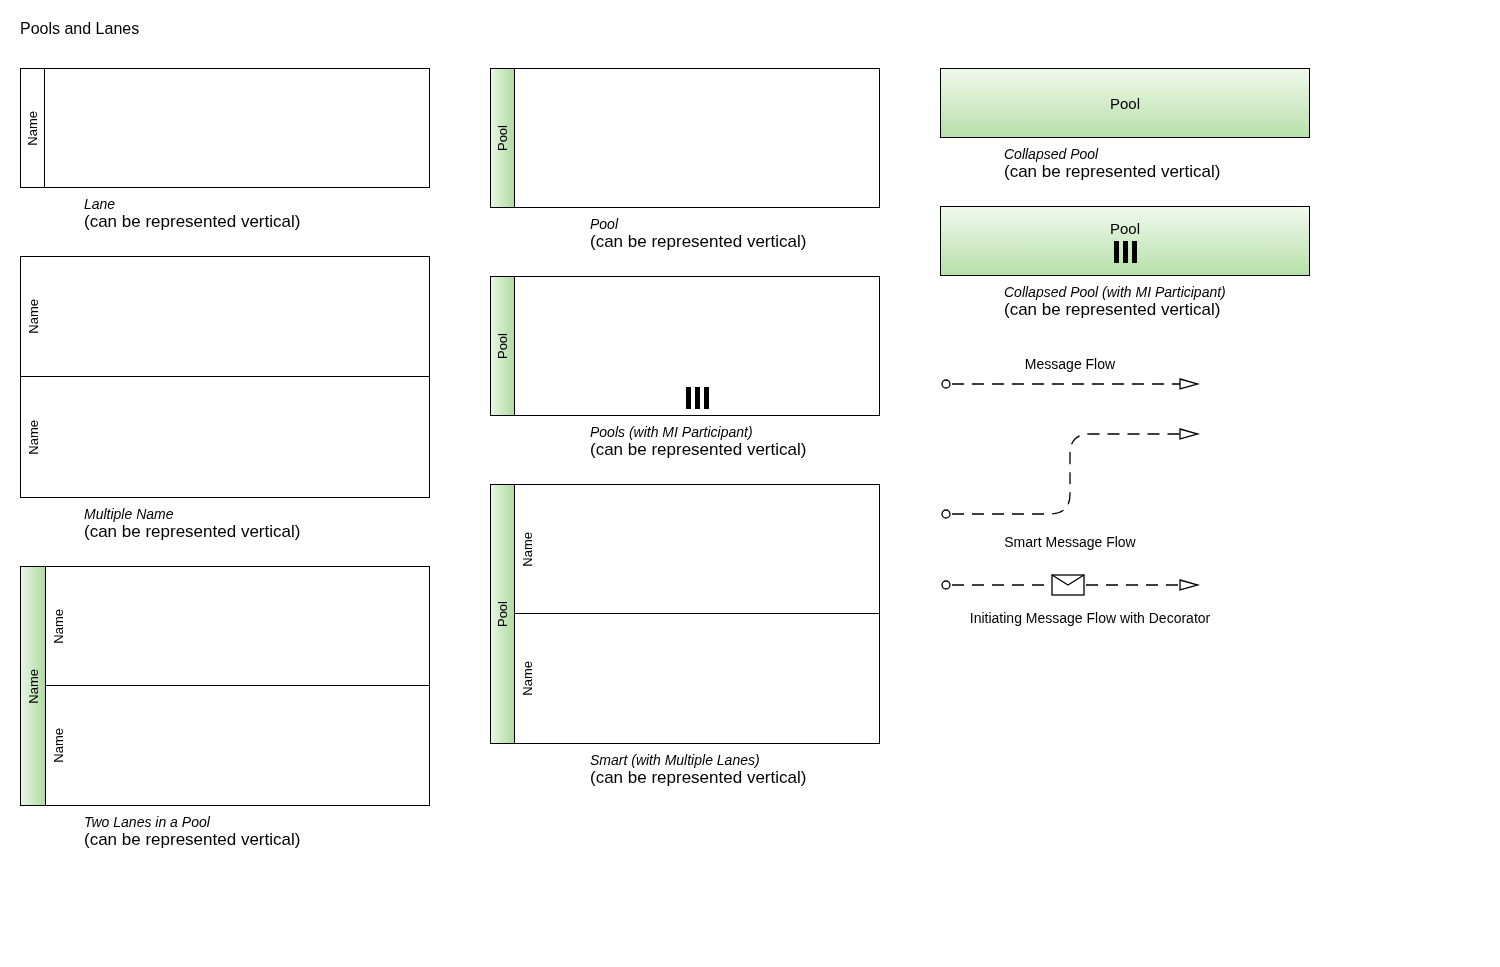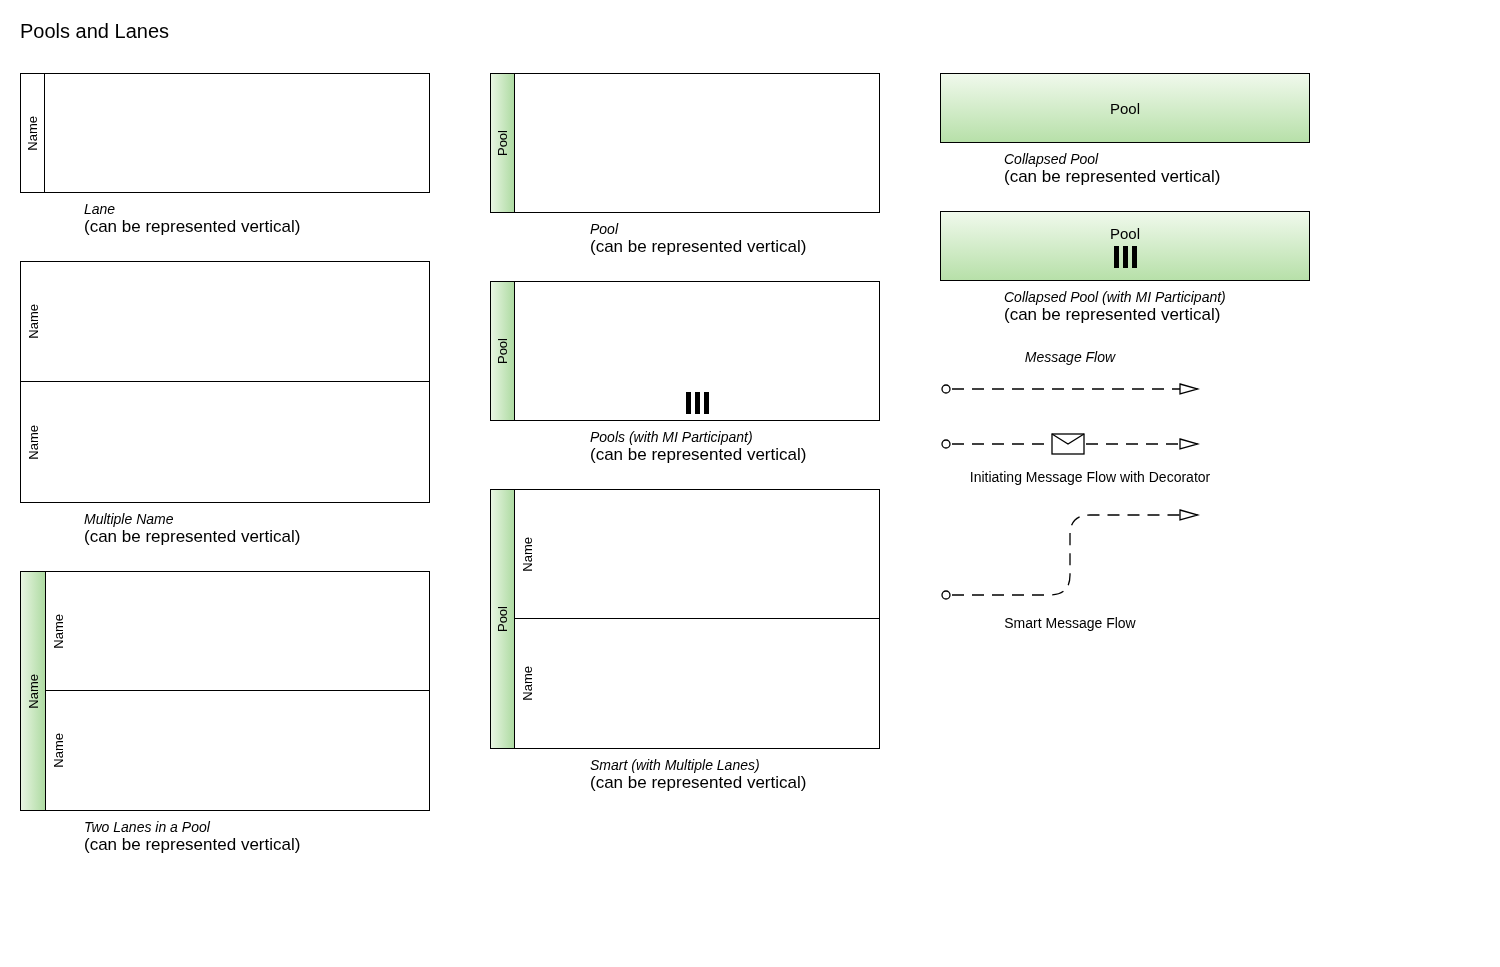--- a/index.html
+++ b/index.html
@@ -5,21 +5,21 @@
   * { box-sizing: border-box; }
   body {
     font-family: Arial, Helvetica, sans-serif;
     background: #fff;
     margin: 0;
     padding: 20px;
     width: 1500px;
     color: #000;
   }
   .page-title {
-    font-size: 20px;
+    font-size: 16px;
     margin-bottom: 30px;
     margin-left: 0;
   }
   .columns {
     display: flex;
     gap: 50px;
     align-items: flex-start;
   }
   .col { display: flex; flex-direction: column; justify-content: flex-end; }
   .col1 { width: 420px; }
@@ -151,22 +151,21 @@
   .flow-label {
     text-align:center;
     font-size:14px;
     margin-top:6px;
   }
   .flow-label-over {
     text-align:center;
     font-size:14px;
     margin-bottom:-6px;
     position:relative;
-    top: 0;
-    font-style: italic;
+    top: 12px;
   }
 </style>
 </head>
 <body>
 
 <div class="page-title">Pools and Lanes</div>
 
 <div class="columns">
 
   <div class="col col1">
@@ -317,43 +316,43 @@
 
     <div>
       <div class="flow-label-over" style="text-align:center; width:260px;">Message Flow</div>
       <div class="flow-row">
         <svg width="260" height="20">
           <circle cx="6" cy="10" r="4" fill="none" stroke="#000" stroke-width="1.3"></circle>
           <line x1="12" y1="10" x2="240" y2="10" stroke="#000" stroke-width="1.3" stroke-dasharray="12 8"></line>
           <polygon points="240,5 258,10 240,15" fill="none" stroke="#000" stroke-width="1.3"></polygon>
         </svg>
       </div>
+    </div>
+
+    <div>
+      <div class="flow-row">
+        <svg width="260" height="100">
+          <circle cx="6" cy="90" r="4" fill="none" stroke="#000" stroke-width="1.3"></circle>
+          <path d="M 12 90 L 110 90 Q 130 90 130 70 L 130 30 Q 130 10 150 10 L 240 10" fill="none" stroke="#000" stroke-width="1.3" stroke-dasharray="12 8"></path>
+          <polygon points="240,5 258,10 240,15" fill="none" stroke="#000" stroke-width="1.3"></polygon>
+        </svg>
+      </div>
+      <div class="flow-label" style="width:260px;">Smart Message Flow</div>
     </div>
 
     <div>
       <div class="flow-row">
         <svg width="260" height="30">
           <circle cx="6" cy="15" r="4" fill="none" stroke="#000" stroke-width="1.3"></circle>
           <line x1="12" y1="15" x2="112" y2="15" stroke="#000" stroke-width="1.3" stroke-dasharray="12 8"></line>
           <rect x="112" y="5" width="32" height="20" fill="#fff" stroke="#000" stroke-width="1.3"></rect>
           <polyline points="112,5 128,15 144,5" fill="none" stroke="#000" stroke-width="1.3"></polyline>
           <line x1="146" y1="15" x2="240" y2="15" stroke="#000" stroke-width="1.3" stroke-dasharray="12 8"></line>
           <polygon points="240,10 258,15 240,20" fill="none" stroke="#000" stroke-width="1.3"></polygon>
         </svg>
       </div>
       <div class="flow-label" style="width:300px;">Initiating Message Flow with Decorator</div>
     </div>
 
-    <div>
-      <div class="flow-row">
-        <svg width="260" height="100">
-          <circle cx="6" cy="90" r="4" fill="none" stroke="#000" stroke-width="1.3"></circle>
-          <path d="M 12 90 L 110 90 Q 130 90 130 70 L 130 30 Q 130 10 150 10 L 240 10" fill="none" stroke="#000" stroke-width="1.3" stroke-dasharray="12 8"></path>
-          <polygon points="240,5 258,10 240,15" fill="none" stroke="#000" stroke-width="1.3"></polygon>
-        </svg>
-      </div>
-      <div class="flow-label" style="width:260px;">Smart Message Flow</div>
-    </div>
-
 
   </div>
 
 </div>
 
 </body></html>

